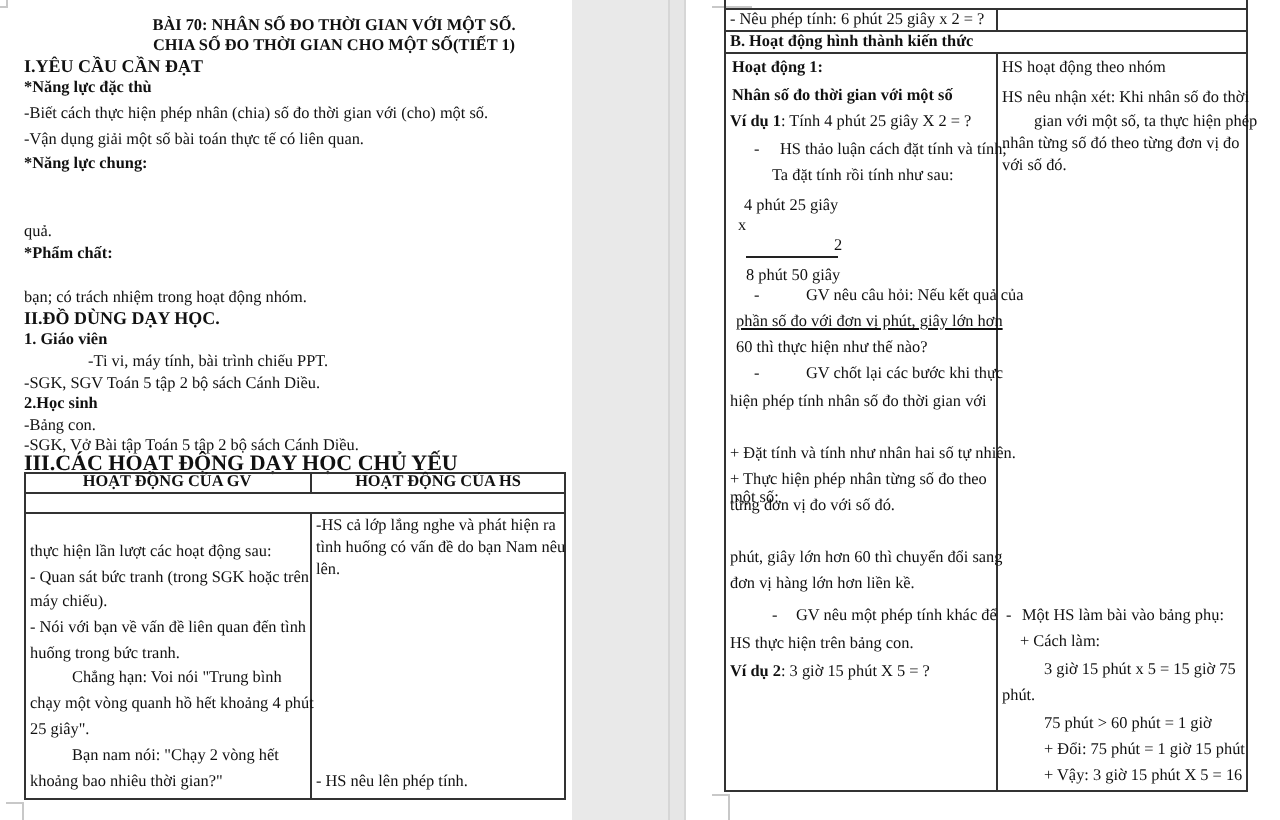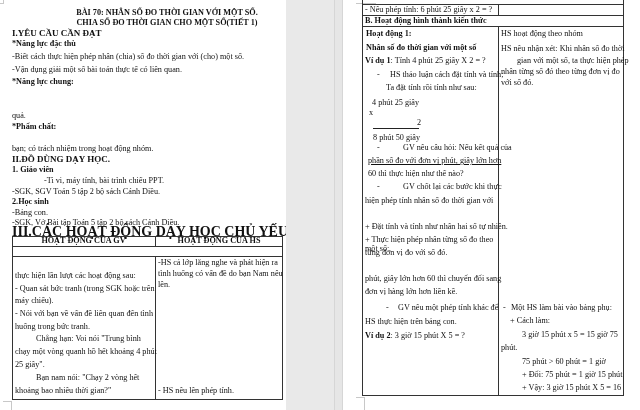--- a/index.html
+++ b/index.html
@@ -47,21 +47,21 @@
   <div class="t" style="left:12px;top:111px;">quả.</div>
   <div class="t b" style="left:12px;top:122px;">*Phẩm chất:</div>
   <div class="t" style="left:12px;top:144px;">bạn; có trách nhiệm trong hoạt động nhóm.</div>
   <div class="t b" style="left:12px;top:154px;font-size:9px;">II.ĐỒ DÙNG DẠY HỌC.</div>
   <div class="t b" style="left:12px;top:165px;">1. Giáo viên</div>
   <div class="t" style="left:12px;top:176px;margin-left:32px;">-Ti vi, máy tính, bài trình chiếu PPT.</div>
   <div class="t" style="left:12px;top:187px;">-SGK, SGV Toán 5 tập 2 bộ sách Cánh Diều.</div>
   <div class="t b" style="left:12px;top:197px;">2.Học sinh</div>
   <div class="t" style="left:12px;top:208px;">-Bảng con.</div>
   <div class="t" style="left:12px;top:218px;">-SGK, Vở Bài tập Toán 5 tập 2 bộ sách Cánh Diều.</div>
-  <div class="t b" style="left:12px;top:227px;font-size:14px;">III.CÁC HOẠT ĐỘNG DẠY HỌC CHỦ YẾU</div>
+  <div class="t b" style="left:12px;top:227px;font-size:11px;">III.CÁC HOẠT ĐỘNG DẠY HỌC CHỦ YẾU</div>
 
   <div class="tbl" style="left:12px;top:236px;width:271px;height:164px;"></div>
   <div class="vline" style="left:155px;top:236px;height:10px;"></div>
   <div class="hline" style="left:12px;top:246px;width:271px;"></div>
   <div class="hline" style="left:12px;top:256px;width:271px;"></div>
   <div class="vline" style="left:155px;top:256px;height:144px;"></div>
 
   <div class="t b c" style="left:12px;width:143px;top:236px;">HOẠT ĐỘNG CỦA GV</div>
   <div class="t b c" style="left:155px;width:128px;top:236px;">HOẠT ĐỘNG CỦA HS</div>
 

